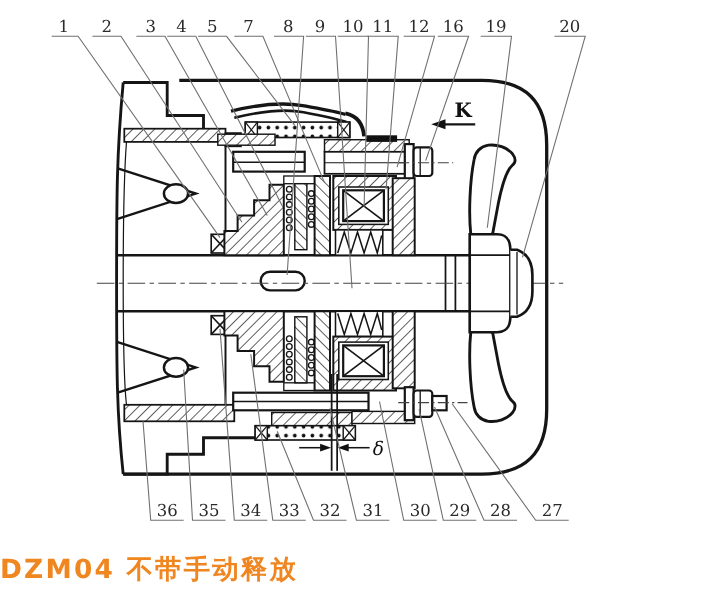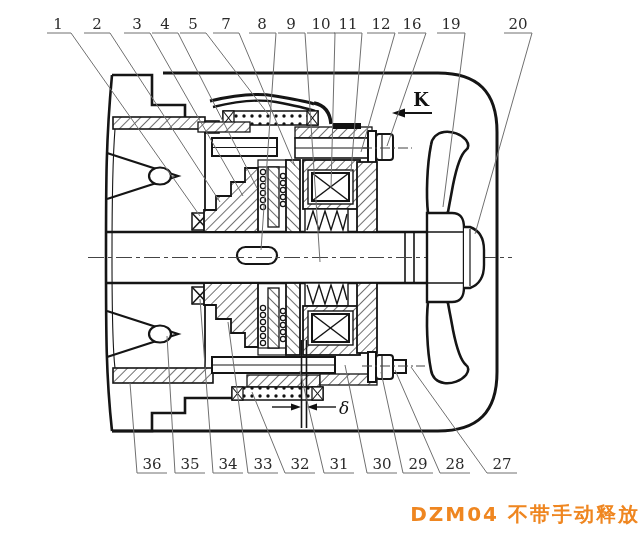--- a/index.html
+++ b/index.html
@@ -2,22 +2,22 @@
 <html><head>
 <meta charset="utf-8">
 <style>
   html,body{margin:0;padding:0;background:#ffffff;}
   .stage{position:relative;width:640px;height:545px;background:#ffffff;overflow:hidden;
          font-family:"DejaVu Serif", serif;}
   .stage svg{position:absolute;left:0;top:0;}
   .callout{font-size:15px;fill:#2a2a2a;}
   .kview{font-size:18px;font-weight:bold;fill:#111;}
   .delta{font-size:17px;font-style:italic;fill:#111;}
-  .caption{position:absolute;left:0;top:501px;width:100%;text-align:right;
-           font-family:"DejaVu Sans", sans-serif;font-weight:bold;font-size:20px;
+  .caption{position:absolute;left:0;top:501px;width:100%;text-align:left;
+           font-family:"DejaVu Sans", sans-serif;font-weight:bold;font-size:24px;
            letter-spacing:2px;color:#EF8620;}
 </style>
 </head>
 <body>
 
 <div class="stage">
 <svg width="640" height="545" viewBox="0 0 640 545">
   <defs>
     <pattern id="h1" width="7" height="7" patternUnits="userSpaceOnUse" patternTransform="rotate(45)">
       <rect width="7" height="7" fill="#ffffff"></rect>

